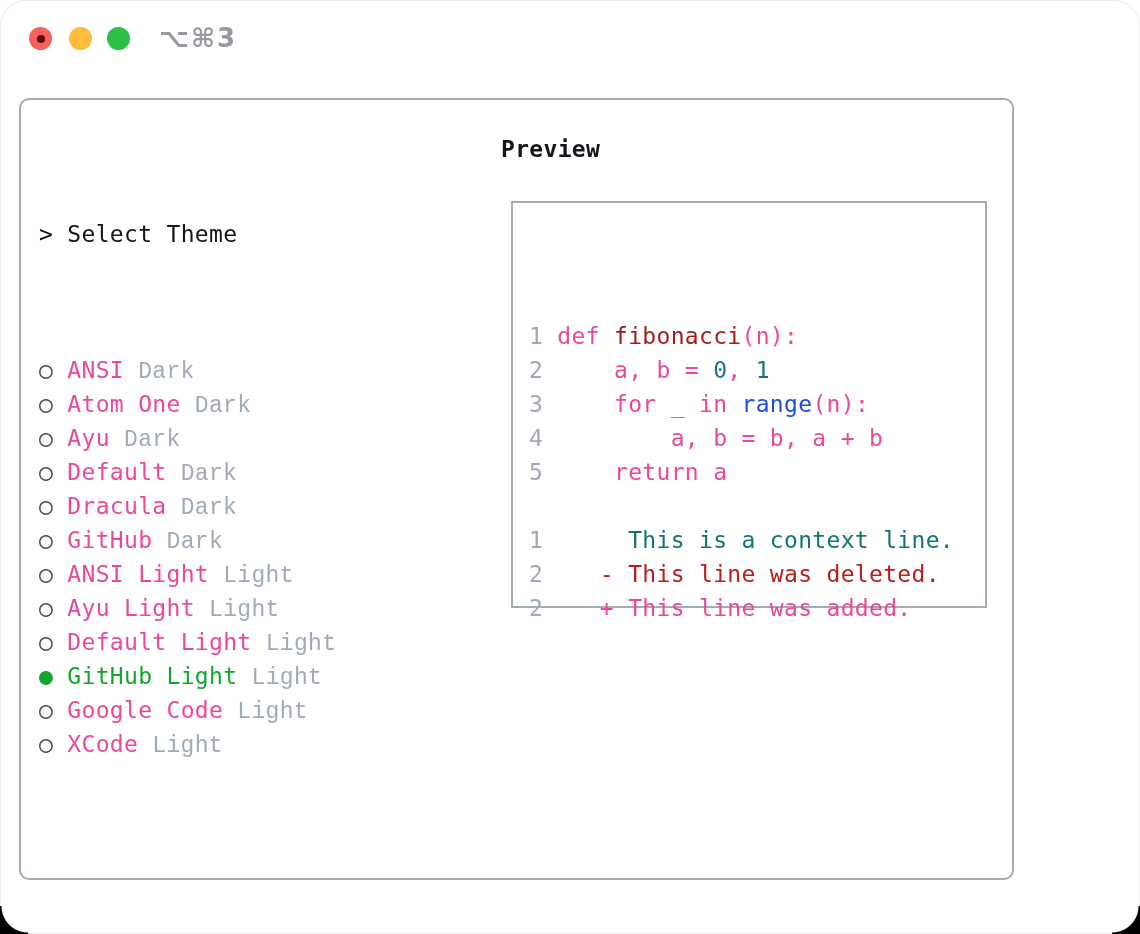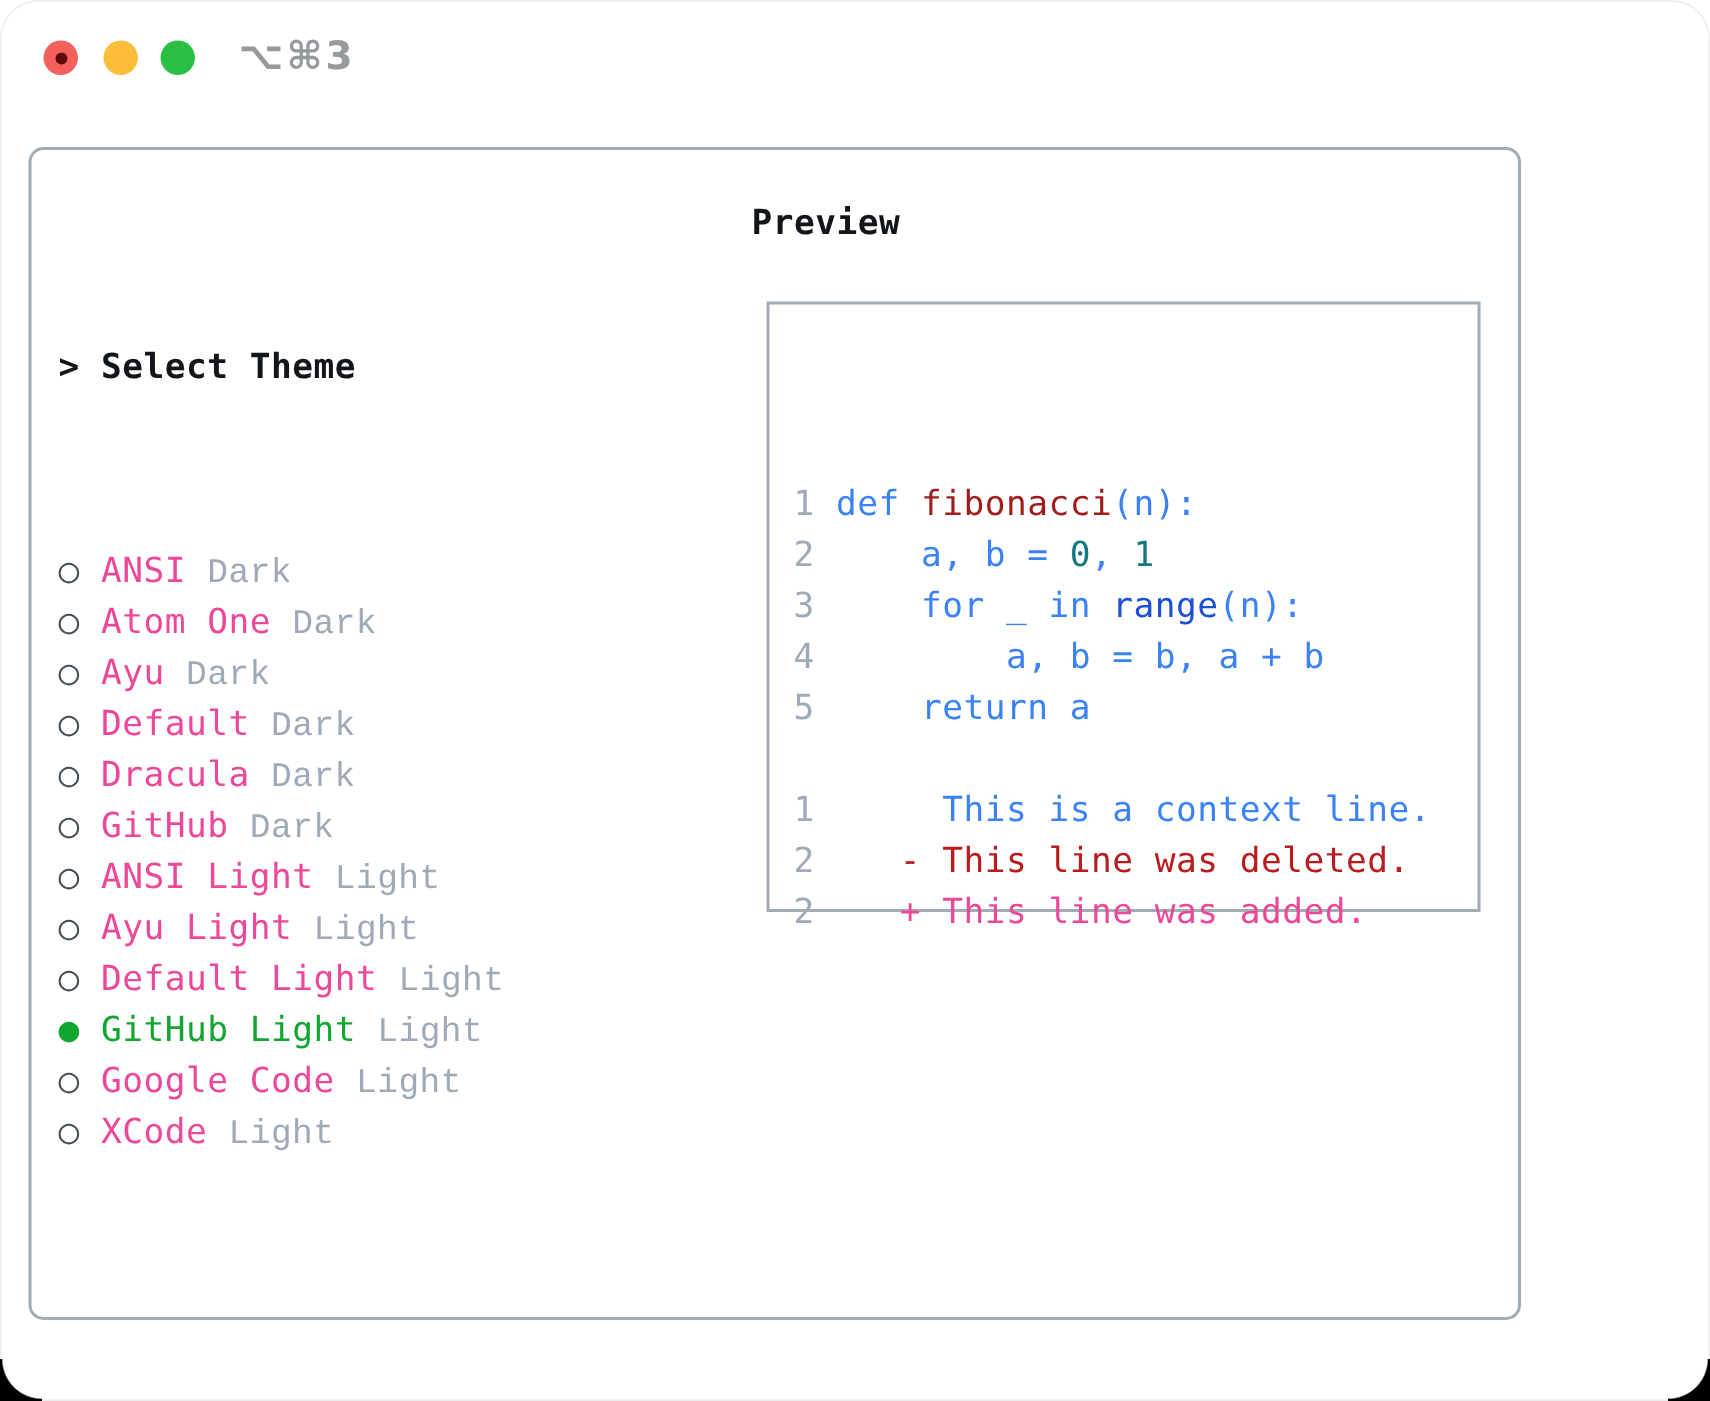--- a/index.html
+++ b/index.html
@@ -34,41 +34,41 @@
   .panel{
     position:absolute;left:18px;top:97px;width:995px;height:782px;
     border:2px solid #a3acb5;border-radius:10px;box-sizing:border-box;
     background:#ffffff;
   }
 
   .mono{font-size:23px;line-height:34px;letter-spacing:0.32px;white-space:pre;}
 
   .left-col{position:absolute;left:18px;top:49px;color:#343a43;}
   .lrow{height:34px;}
-  .header{color:#121519;font-weight:bold;margin-top:11px;}
+  .header{color:#121519;font-weight:normal;}
   .prompt{color:#121519;}
   .tname{color:#ec4899;}
   .suffix{color:#9faab8;font-family:Liberation Mono, monospace;}
   .bullet{color:#454d55;}
   .selected .bullet,.selected .tname{color:#10a62f;}
 
   .preview-label{position:absolute;left:480px;top:32px;color:#121519;font-weight:bold;}
 
   .preview-box{
     position:absolute;left:490px;top:101px;width:476px;height:407px;
     border:2px solid #a3acb5;box-sizing:border-box;background:#ffffff;
     padding:48px 0 0 16px;
   }
   .cline{height:34px;}
   .lnum{color:#9faab8;}
-  .c-fg{color:#3b82f6;}
+  .c-fg{color:#ec4899;}
   .c-func{color:#a01d1a;}
   .c-num{color:#16787f;}
   .c-builtin{color:#1d4ed8;}
-  .c-context{color:#3b82f6;}
+  .c-context{color:#0f766e;}
   .c-deleted{color:#b91c1c;}
   .c-added{color:#ec4899;}
 </style>
 </head>
 <body>
 
 <div class="card">
   <div>
     <div class="tl red"></div>
     <div class="tl yellow"></div>

